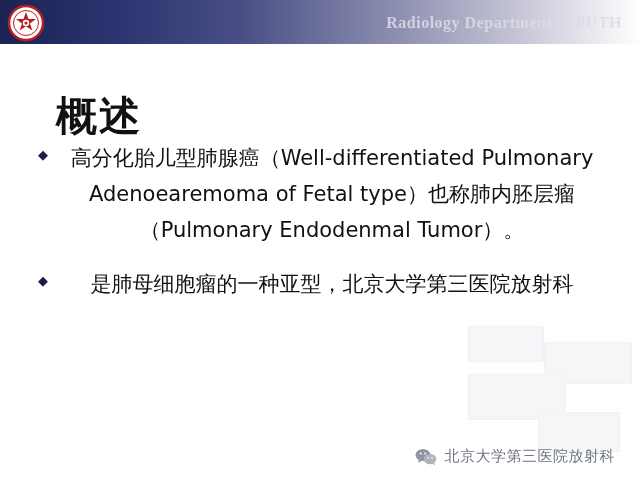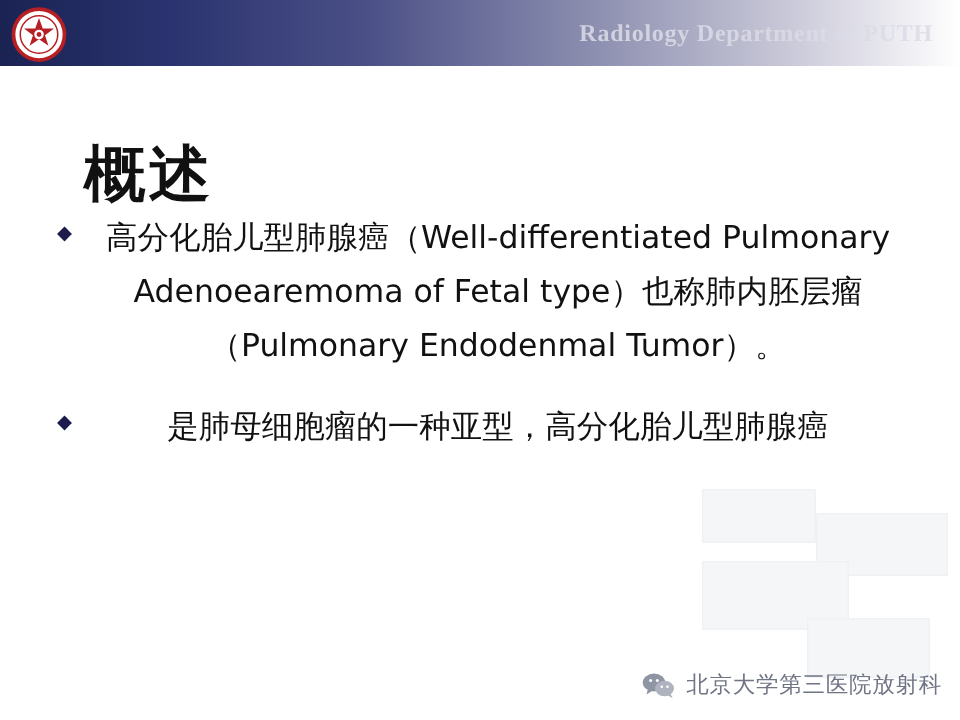--- a/index.html
+++ b/index.html
@@ -104,21 +104,21 @@
     background: #eceef3;
     border: 1px solid #e2e5ec;
   }
   .d1 { right: 8px;  bottom: 96px; width: 86px; height: 40px; }
   .d2 { right: 74px; bottom: 60px; width: 96px; height: 44px; }
   .d3 { right: 20px; bottom: 28px; width: 80px; height: 38px; }
   .d4 { right: 96px; bottom: 118px; width: 74px; height: 34px; }
   
   .watermark {
     position: absolute;
-    right: 12px;
+    right: 25px;
     bottom: 14px;
     display: flex;
     align-items: center;
     gap: 8px;
   }
   .wechat-icon {
     width: 22px;
     height: 18px;
     position: relative;
   }
@@ -152,21 +152,21 @@
 
   <div class="bullets">
 
     <div class="bullet-row">
       <span class="bullet-marker">◆</span>
       <span class="bullet-text">高分化胎儿型肺腺癌（Well-differentiated Pulmonary Adenoearemoma of Fetal type）也称肺内胚层瘤（Pulmonary Endodenmal Tumor）。</span>
     </div>
 
     <div class="bullet-row">
       <span class="bullet-marker">◆</span>
-      <span class="bullet-text">是肺母细胞瘤的一种亚型，高分化胎儿型肺腺癌</span>
+      <span class="bullet-text">是肺母细胞瘤的一种亚型，北京大学第三医院放射科</span>
     </div>
 
   </div>
 
   <div class="deco">
     <i class="d4"></i>
     <i class="d1"></i>
     <i class="d2"></i>
     <i class="d3"></i>
   </div>

